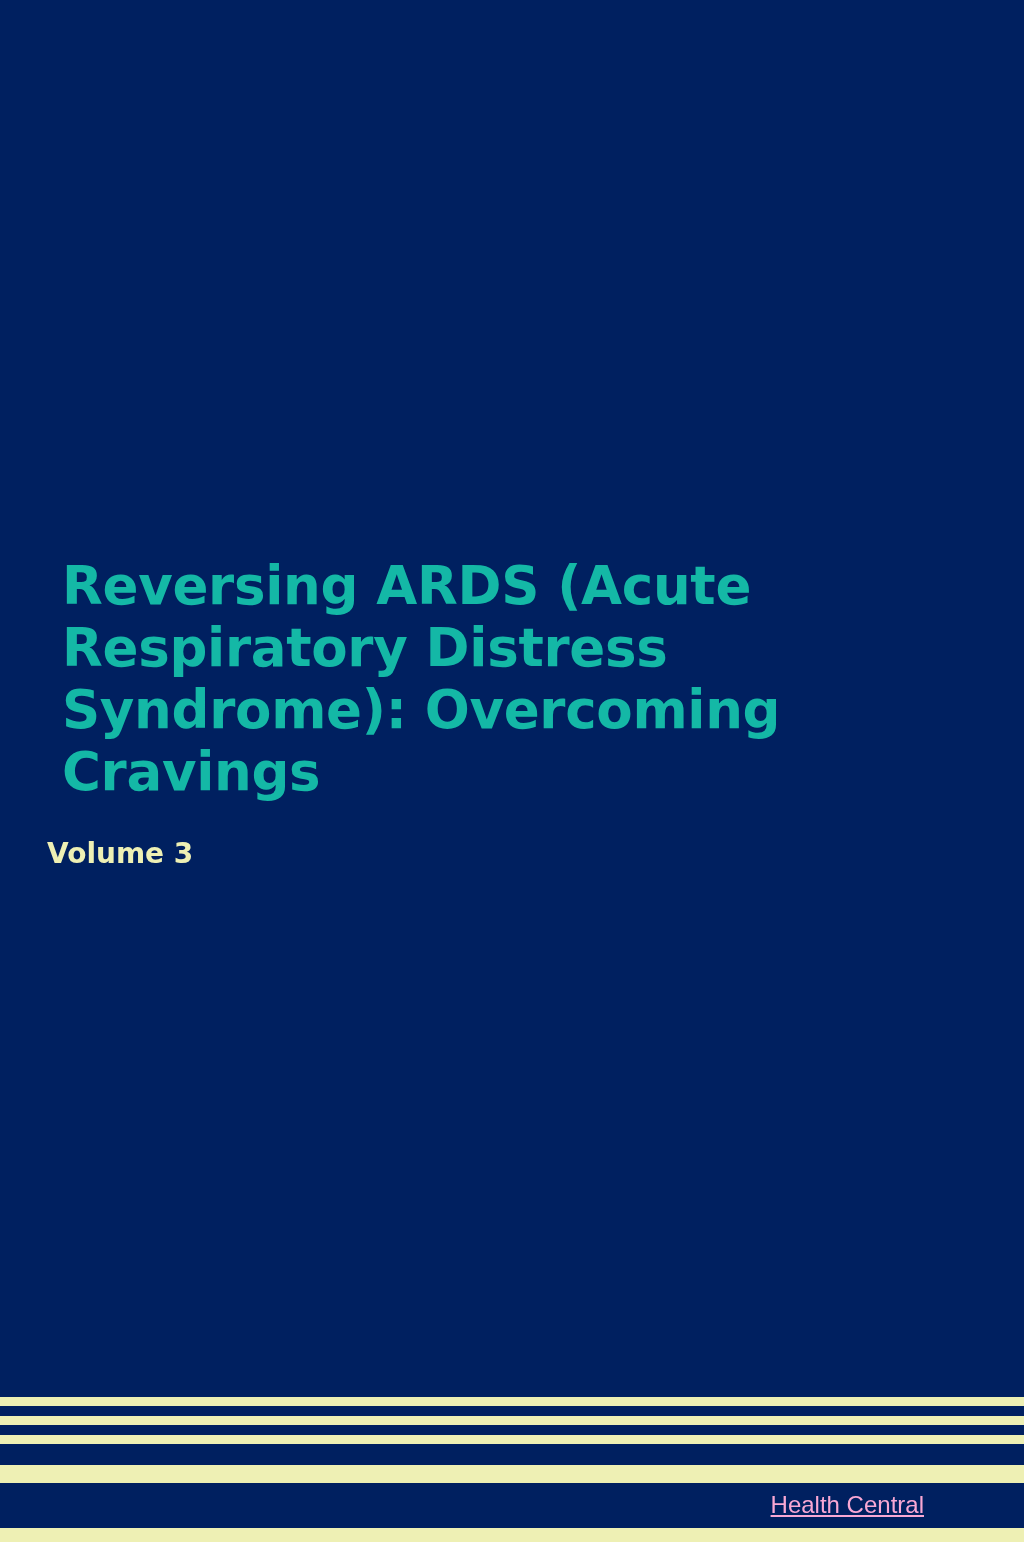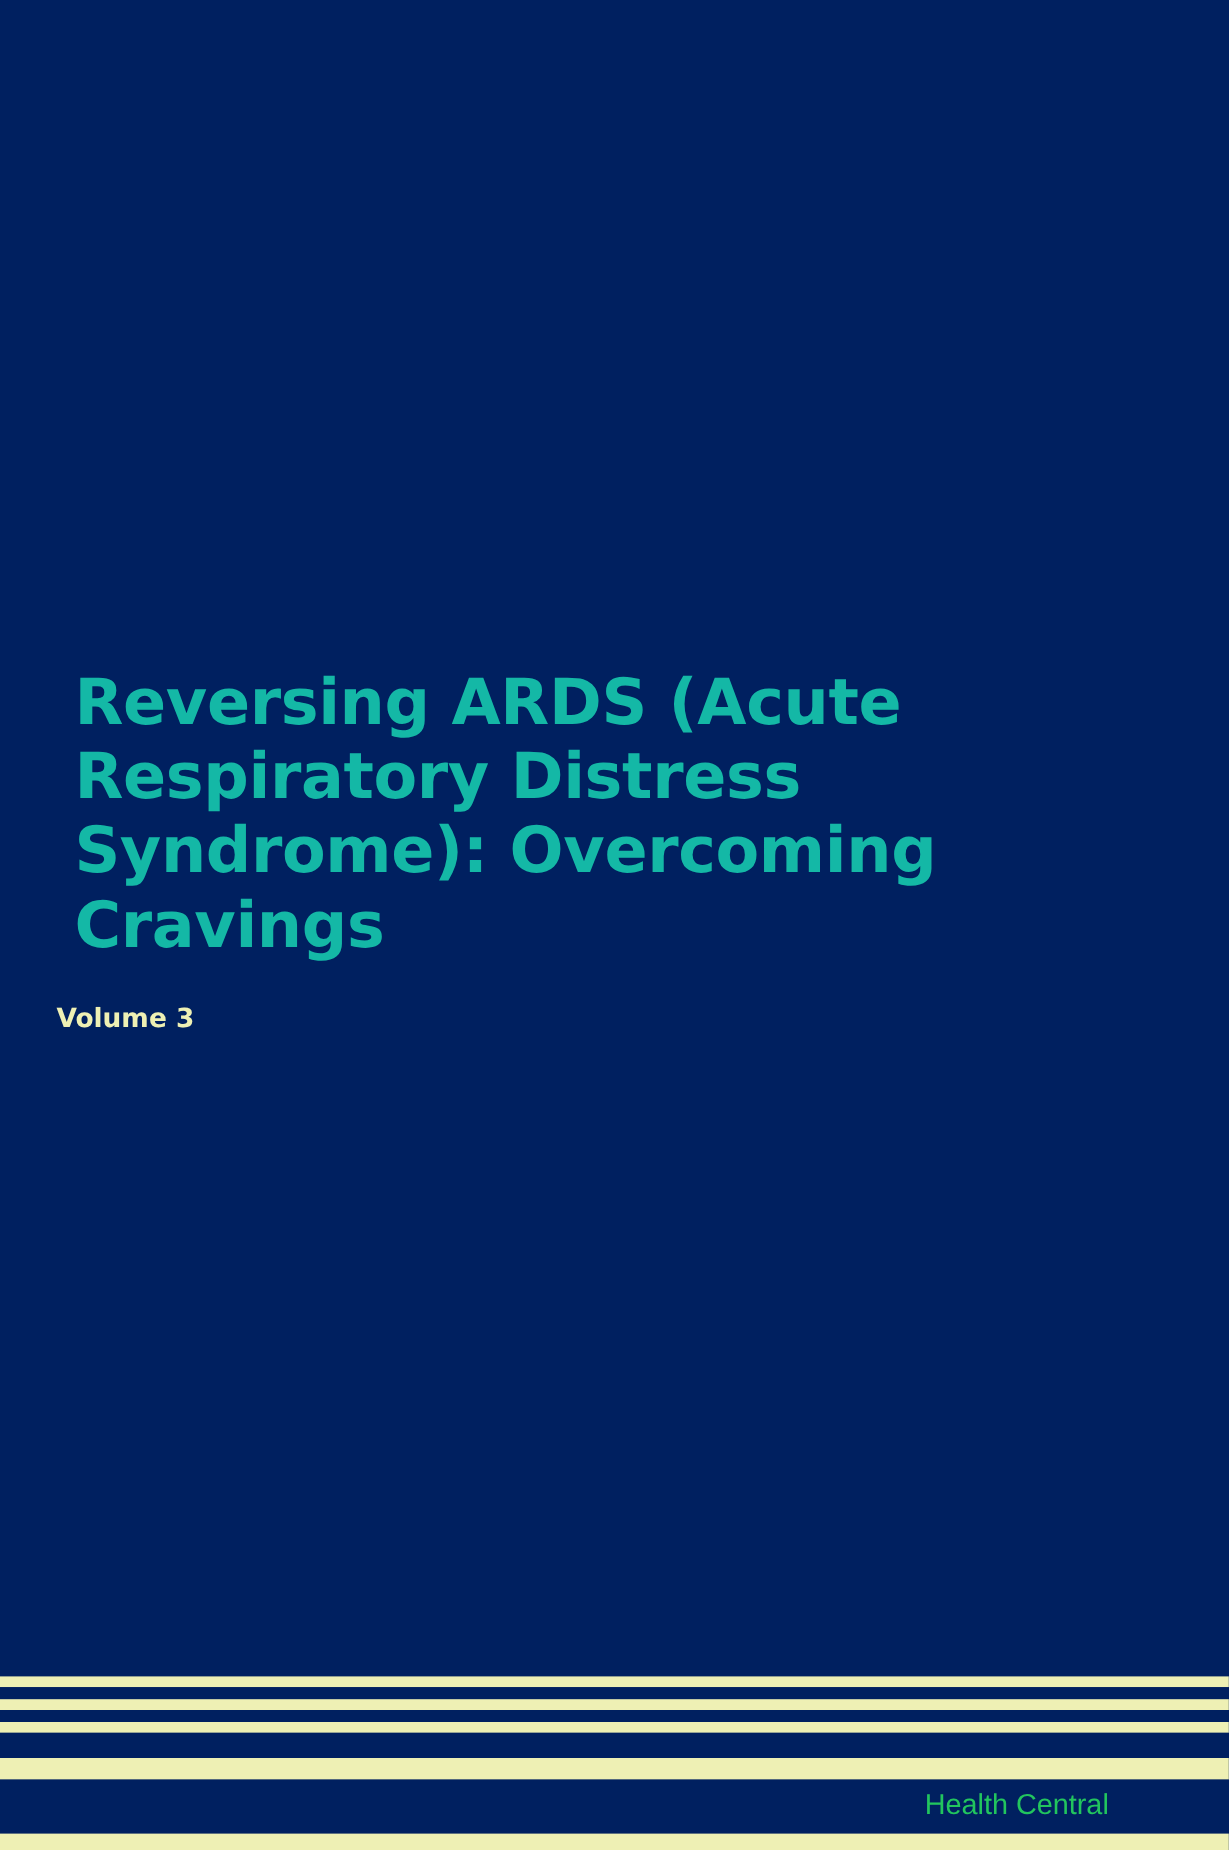--- a/index.html
+++ b/index.html
@@ -39,21 +39,21 @@
     font-family: "Liberation Serif", serif;
     font-size: 31px;
     line-height: 1.3;
     margin: 22px 0 0 0;
     font-weight: normal;
   }
   .book-volume {
     color: #eef0b4;
     font-family: "DejaVu Sans", sans-serif;
     font-weight: bold;
-    font-size: 22px;
+    font-size: 28px;
     margin: 34px 0 0 0;
   }
   
   .stripes {
     position: absolute;
     left: 0;
     right: 0;
     bottom: 0;
     height: 145px;
   }
@@ -69,24 +69,25 @@
   .s5 { top: 38px; height: 9px;  background: #eef0b4; }
   .s6 { top: 47px; height: 21px; background: #002060; }
   .s7 { top: 68px; height: 18px; background: #eef0b4; }
   .s8 { top: 86px; height: 45px; background: #002060; }
   .s9 { top: 131px; height: 14px; background: #eef0b4; }
 
   .publisher {
     position: absolute;
     right: 100px;
     top: 91px;
-    color: #22c55e;
+    color: #f9a8d4;
     font-family: "Liberation Sans", sans-serif;
     font-size: 24px;
     line-height: 34px;
+    text-decoration: underline;
   }
 </style>
 </head>
 <body>
 
 <div class="cover">
 
   <div class="title-block">
     <h1 class="book-title">Reversing ARDS (Acute Respiratory Distress Syndrome): Overcoming Cravings</h1>
     <p class="book-volume">Volume 3</p>

